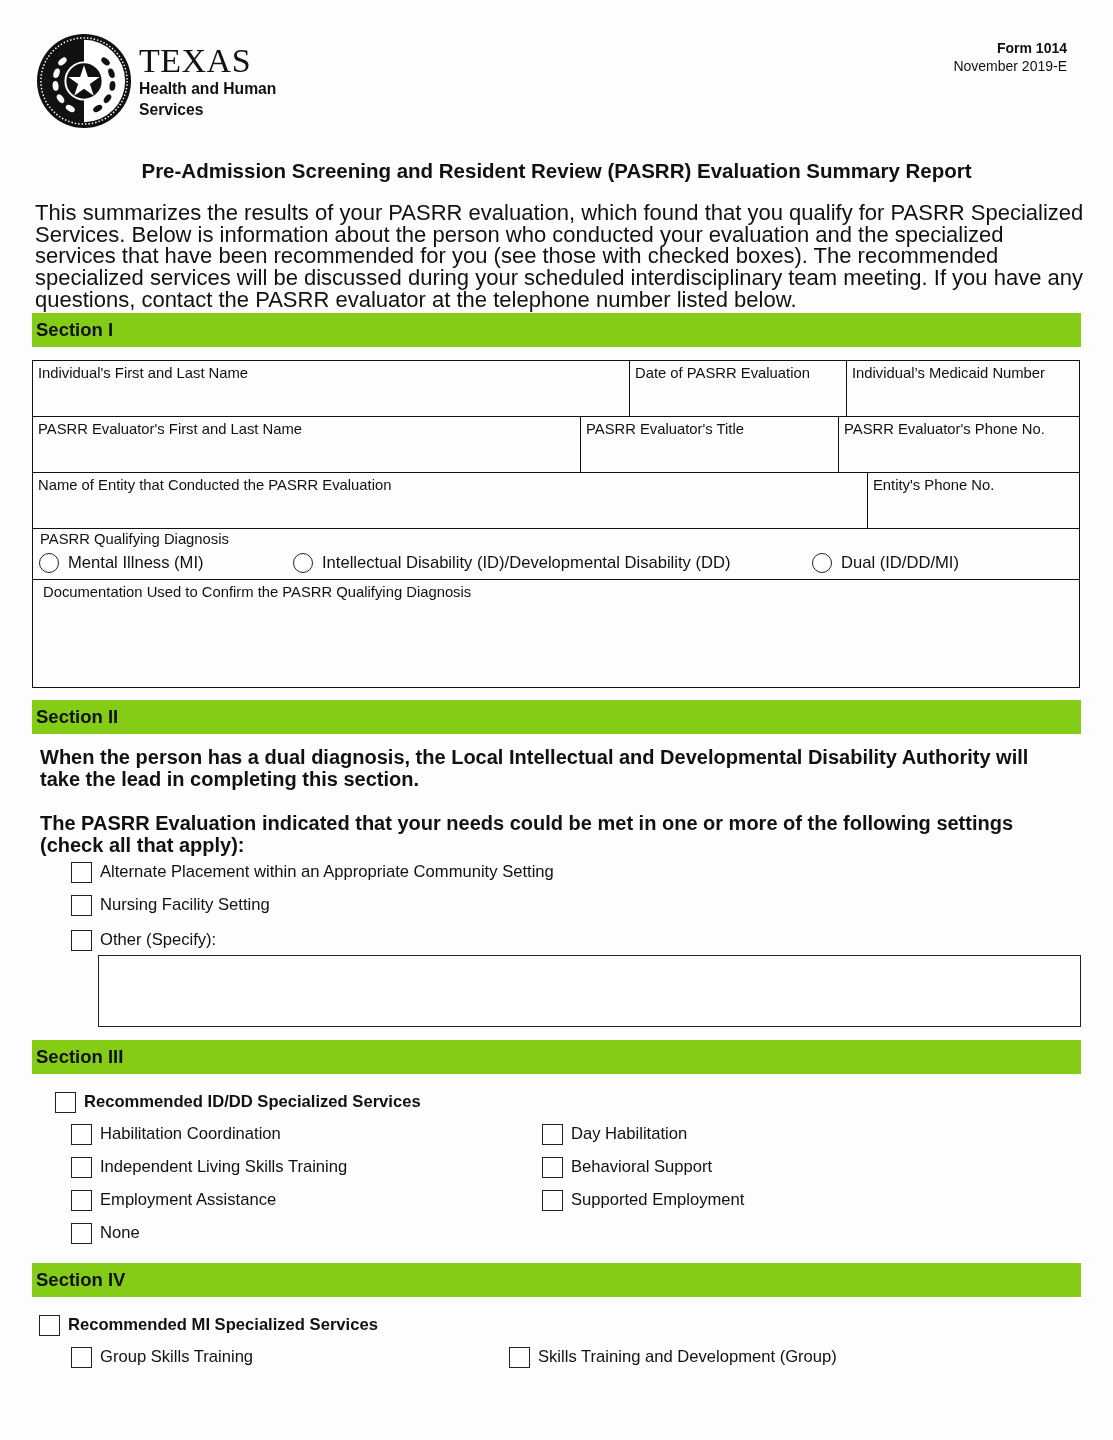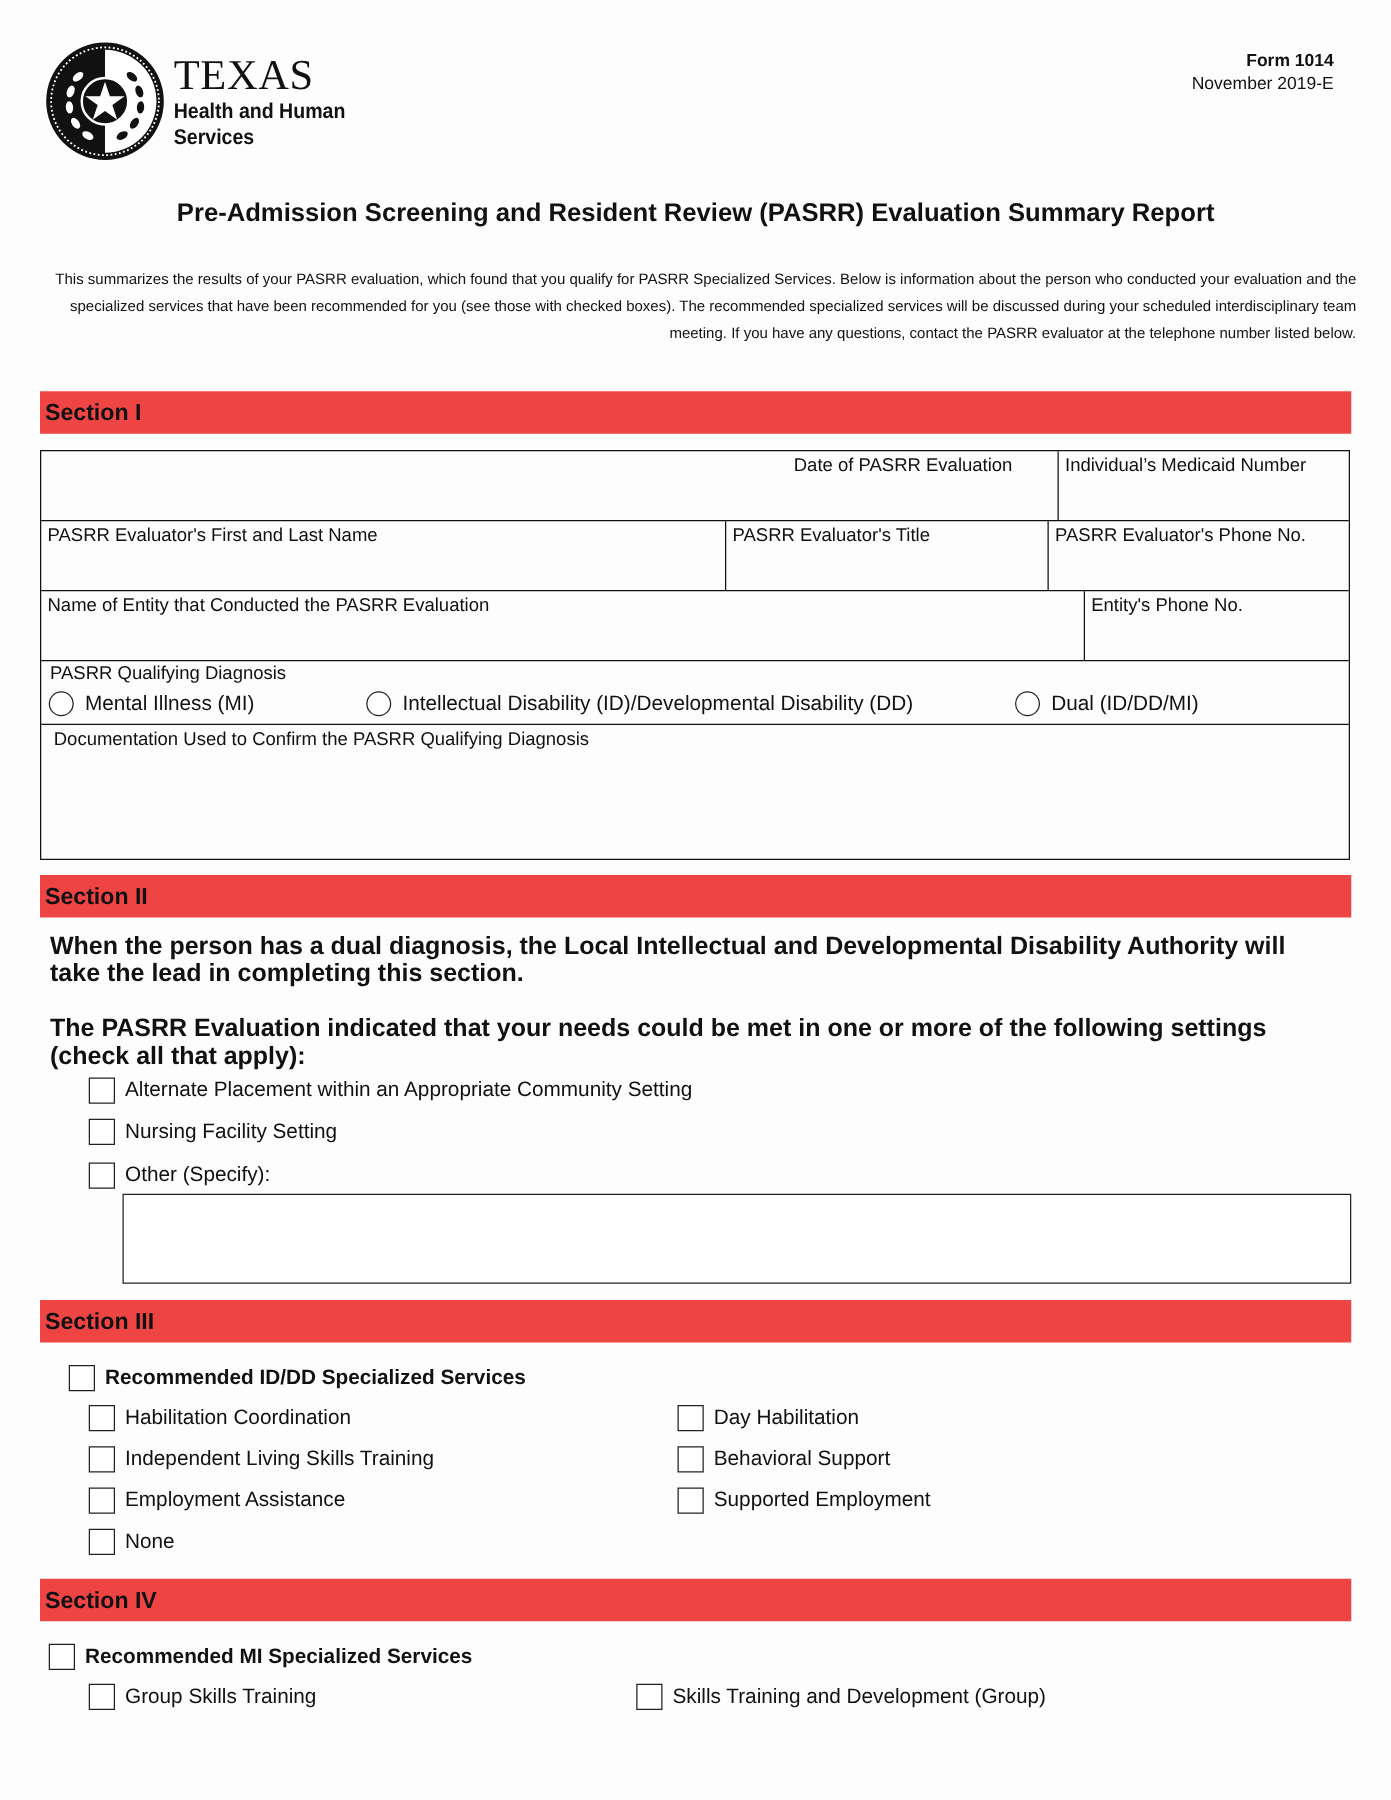--- a/index.html
+++ b/index.html
@@ -10,23 +10,23 @@
     .seal { position: absolute; left: 0; top: 0; width: 98px; height: 98px; }
     .logo-text { position: absolute; left: 104px; top: 12px; }
     .logo-texas { font-family: "Liberation Serif", serif; font-size: 34px; line-height: 34px; letter-spacing: 0.5px; color: #111; }
     .logo-sub { font-family: "Liberation Sans", sans-serif; font-weight: bold; font-size: 17px; line-height: 21px; color: #111; transform: scaleX(0.92); transform-origin: left; }
 
     .form-meta { position: absolute; right: 46px; top: 39px; text-align: right; font-size: 14px; line-height: 18px; }
     .form-meta .num { font-weight: bold; }
 
     .title { position: absolute; left: 0; width: 1113px; top: 159px; text-align: center; font-weight: bold; font-size: 20.5px; }
 
-    .intro { position: absolute; left: 35px; top: 213px; width: 1050px; font-size: 12px; line-height: 21.7px; text-align: right; }
-
-    .section-bar { position: absolute; left: 32px; width: 1049px; height: 34px; background: #ef4444; }
+    .intro { position: absolute; left: 35px; top: 202px; width: 1050px; font-size: 22px; line-height: 21.7px; }
+
+    .section-bar { position: absolute; left: 32px; width: 1049px; height: 34px; background: #84cc16; }
     .section-bar span { position: absolute; left: 4px; top: 6px; font-weight: bold; font-size: 18.5px; }
 
     .tbl { position: absolute; left: 32px; width: 1048px; border: 1.5px solid #111; }
     .cell { position: absolute; border-right: 1.5px solid #111; font-size: 14.8px; padding: 4px 0 0 5px; }
     .cell.last { border-right: none; }
     .hline { position: absolute; left: 0; right: 0; height: 0; border-top: 1.5px solid #111; }
 
     .radio-row { position: absolute; top: 24px; left: 6px; right: 0; height: 24px; font-size: 16.6px; }
     .radio { position: absolute; display: flex; align-items: center; }
     .radio .circ { width: 20px; height: 20px; border: 1.3px solid #222; border-radius: 50%; margin-right: 9px; background: #fff; }
@@ -80,20 +80,23 @@
 <div class="title">Pre-Admission Screening and Resident Review (PASRR) Evaluation Summary Report</div>
 
 <div class="intro">This summarizes the results of your PASRR evaluation, which found that you qualify for PASRR Specialized Services. Below is information about the person who conducted your evaluation and the specialized services that have been recommended for you (see those with checked boxes). The recommended specialized services will be discussed during your scheduled interdisciplinary team meeting. If you have any questions, contact the PASRR evaluator at the telephone number listed below.</div>
 
 <div class="section-bar" style="top:313px;">
   <span>Section I</span>
 </div>
 
 <div class="tbl" style="top:360px; height:328px;">
 
+  <div class="cell" style="left:0; top:0; width:597px; height:55px;">
+    <span>Individual's First and Last Name</span>
+  </div>
   <div class="cell" style="left:597px; top:0; width:217px; height:55px;">
     <span>Date of PASRR Evaluation</span>
   </div>
   <div class="cell last" style="left:814px; top:0; width:232px; height:55px;">
     <span>Individual’s Medicaid Number</span>
   </div>
   <div class="hline" style="top:55px;"></div>
 
   <div class="cell" style="left:0; top:56px; width:548px; height:55px;">
     <span>PASRR Evaluator's First and Last Name</span>

